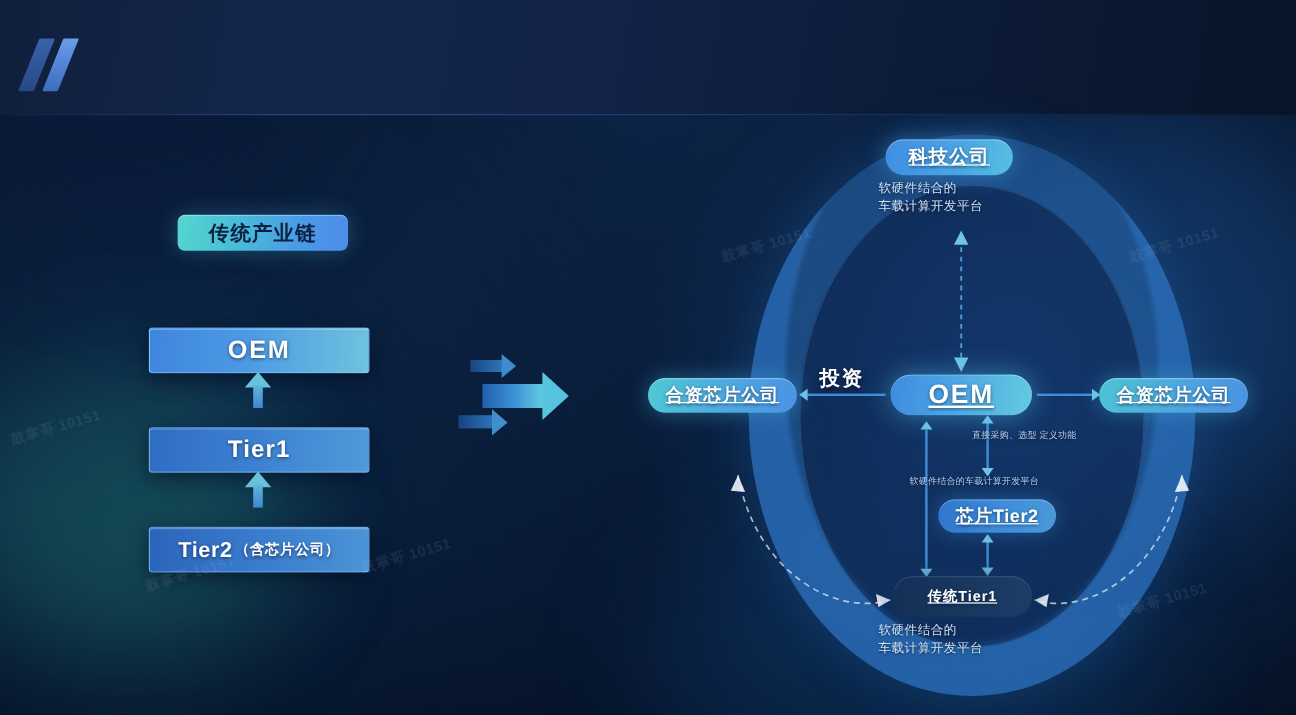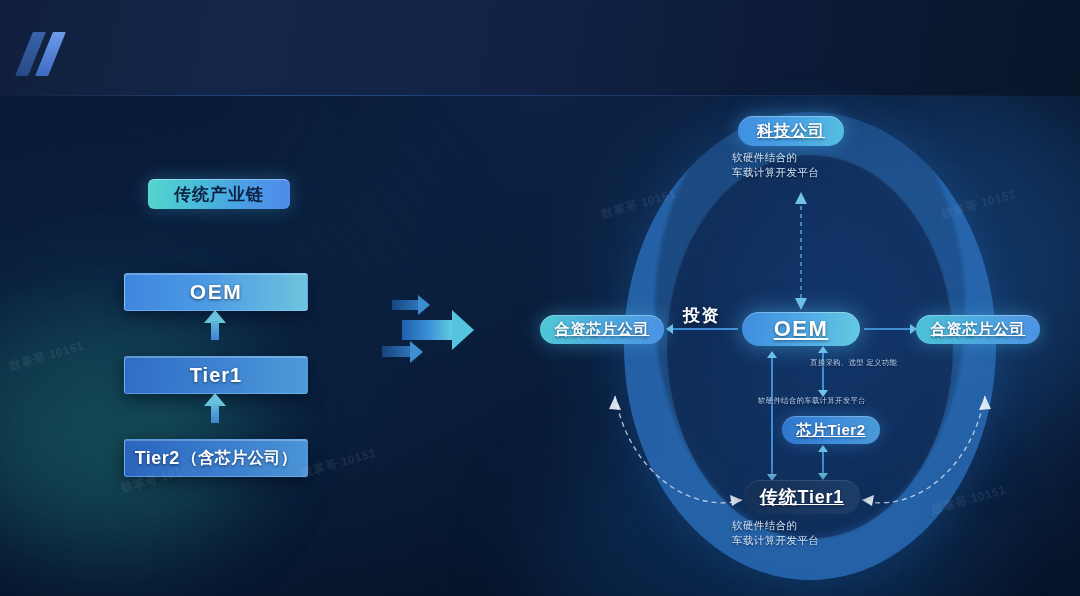--- a/index.html
+++ b/index.html
@@ -80,21 +80,21 @@
   .slab.tier1{left:124px;top:247px;width:182px;}
   .slab.tier1 .front{
     background:linear-gradient(92deg,#2f6dc4 0%,#3d82d2 50%,#4f9ad8 100%);
     font-size:20px;letter-spacing:1px;
   }
   .slab.tier2{left:124px;top:330px;width:182px;}
   .slab.tier2 .front{
     background:linear-gradient(92deg,#2a65bc 0%,#3a7ccd 50%,#4b94d6 100%);
     font-size:18px;letter-spacing:.5px;
   }
-  .slab .sub{font-size:16px;font-weight:700;margin-left:2px;}
+  .slab .sub{font-size:12px;font-weight:700;margin-left:2px;}
 
   .up-arrow{position:absolute;width:22px;height:30px;}
   .up-arrow .shaft{
     position:absolute;left:7px;top:11px;width:8px;height:19px;
     background:linear-gradient(180deg,#5fb8d8 0%,#3e86d4 100%);
   }
   .up-arrow .head{
     position:absolute;left:0;top:0;width:0;height:0;
     border-left:11px solid transparent;border-right:11px solid transparent;
     border-bottom:13px solid #68c2dc;
@@ -174,21 +174,21 @@
   }
   .pill.chiptier2{
     left:262px;top:320px;width:98px;height:28px;
     background:linear-gradient(95deg,#2f77cc 0%,#3f8ddb 55%,#4a9ad9 100%);
     color:#fff;font-size:15px;letter-spacing:.5px;
     box-shadow:0 0 16px rgba(60,140,215,.42), inset 0 1px 0 rgba(255,255,255,.25);
   }
   .pill.tradtier1{
     left:224px;top:384px;width:116px;height:34px;
     background:linear-gradient(95deg,rgba(22,48,86,.92) 0%,rgba(30,62,104,.92) 100%);
-    color:#fff;font-size:18px;letter-spacing:.8px;
+    color:#fff;font-size:12px;letter-spacing:.8px;
     box-shadow:0 0 18px rgba(20,50,95,.6), inset 0 1px 0 rgba(140,190,240,.18);
   }
 
   .subtext{
     position:absolute;text-align:left;color:#cfe3f7;
     font-size:10.5px;line-height:1.45;letter-spacing:.4px;white-space:nowrap;
     text-shadow:0 1px 2px rgba(0,10,30,.7);
   }
   .subtext.tech-sub{left:212px;top:54px;width:120px;}
   .subtext.trad-sub{left:212px;top:422px;width:140px;}

